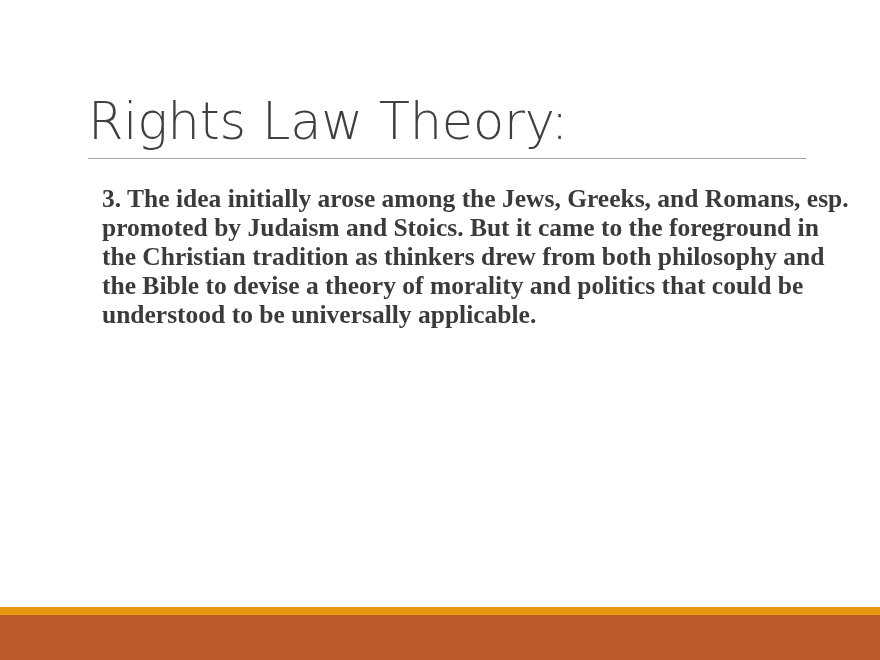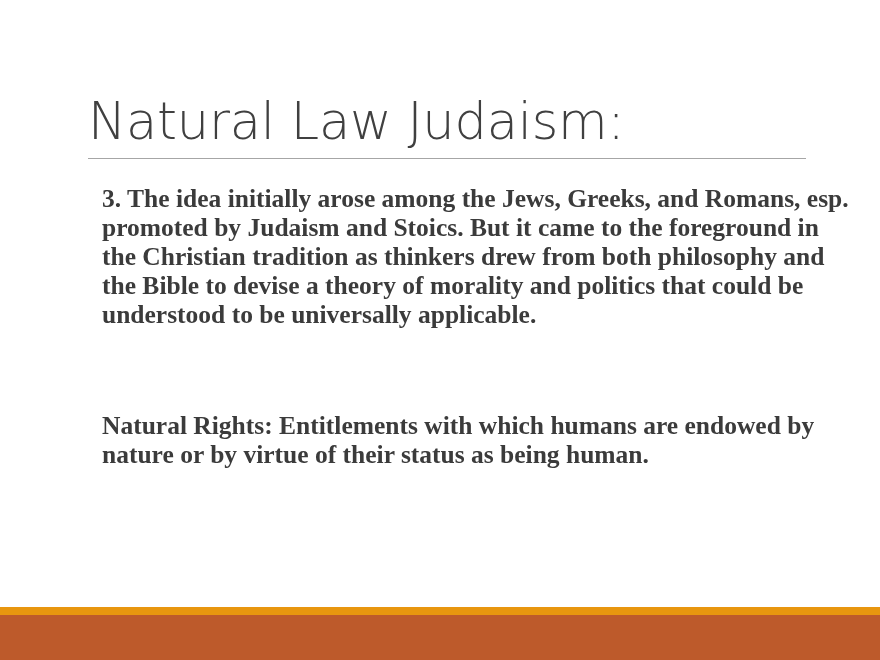--- a/index.html
+++ b/index.html
@@ -82,26 +82,25 @@
     height: 45px;
     background: #bd5a2b;
   }
 </style>
 </head>
 <body>
 
 <div class="slide">
 
   <div class="title-block">
-    <h1 class="slide-title">Natural Law Judaism:</h1>
+    <h1 class="slide-title">Rights Law Theory:</h1>
     <div class="title-rule"></div>
   </div>
 
   <div class="body-block">
     <p class="body-par">3.  The idea initially arose among the Jews, Greeks, and Romans, esp. promoted by Judaism and Stoics.  But it came to the foreground in the Christian tradition as thinkers drew from both philosophy and the Bible to devise a theory of morality and politics that could be understood to be universally applicable.</p>
     <div class="par-gap"></div>
-    <p class="body-par">Natural Rights:  Entitlements with which humans are endowed by nature or by virtue of their status as being human.</p>
   </div>
 
   <div class="footer-stripe-top"></div>
   <div class="footer-band"></div>
 
 </div>
 
 </body></html>

